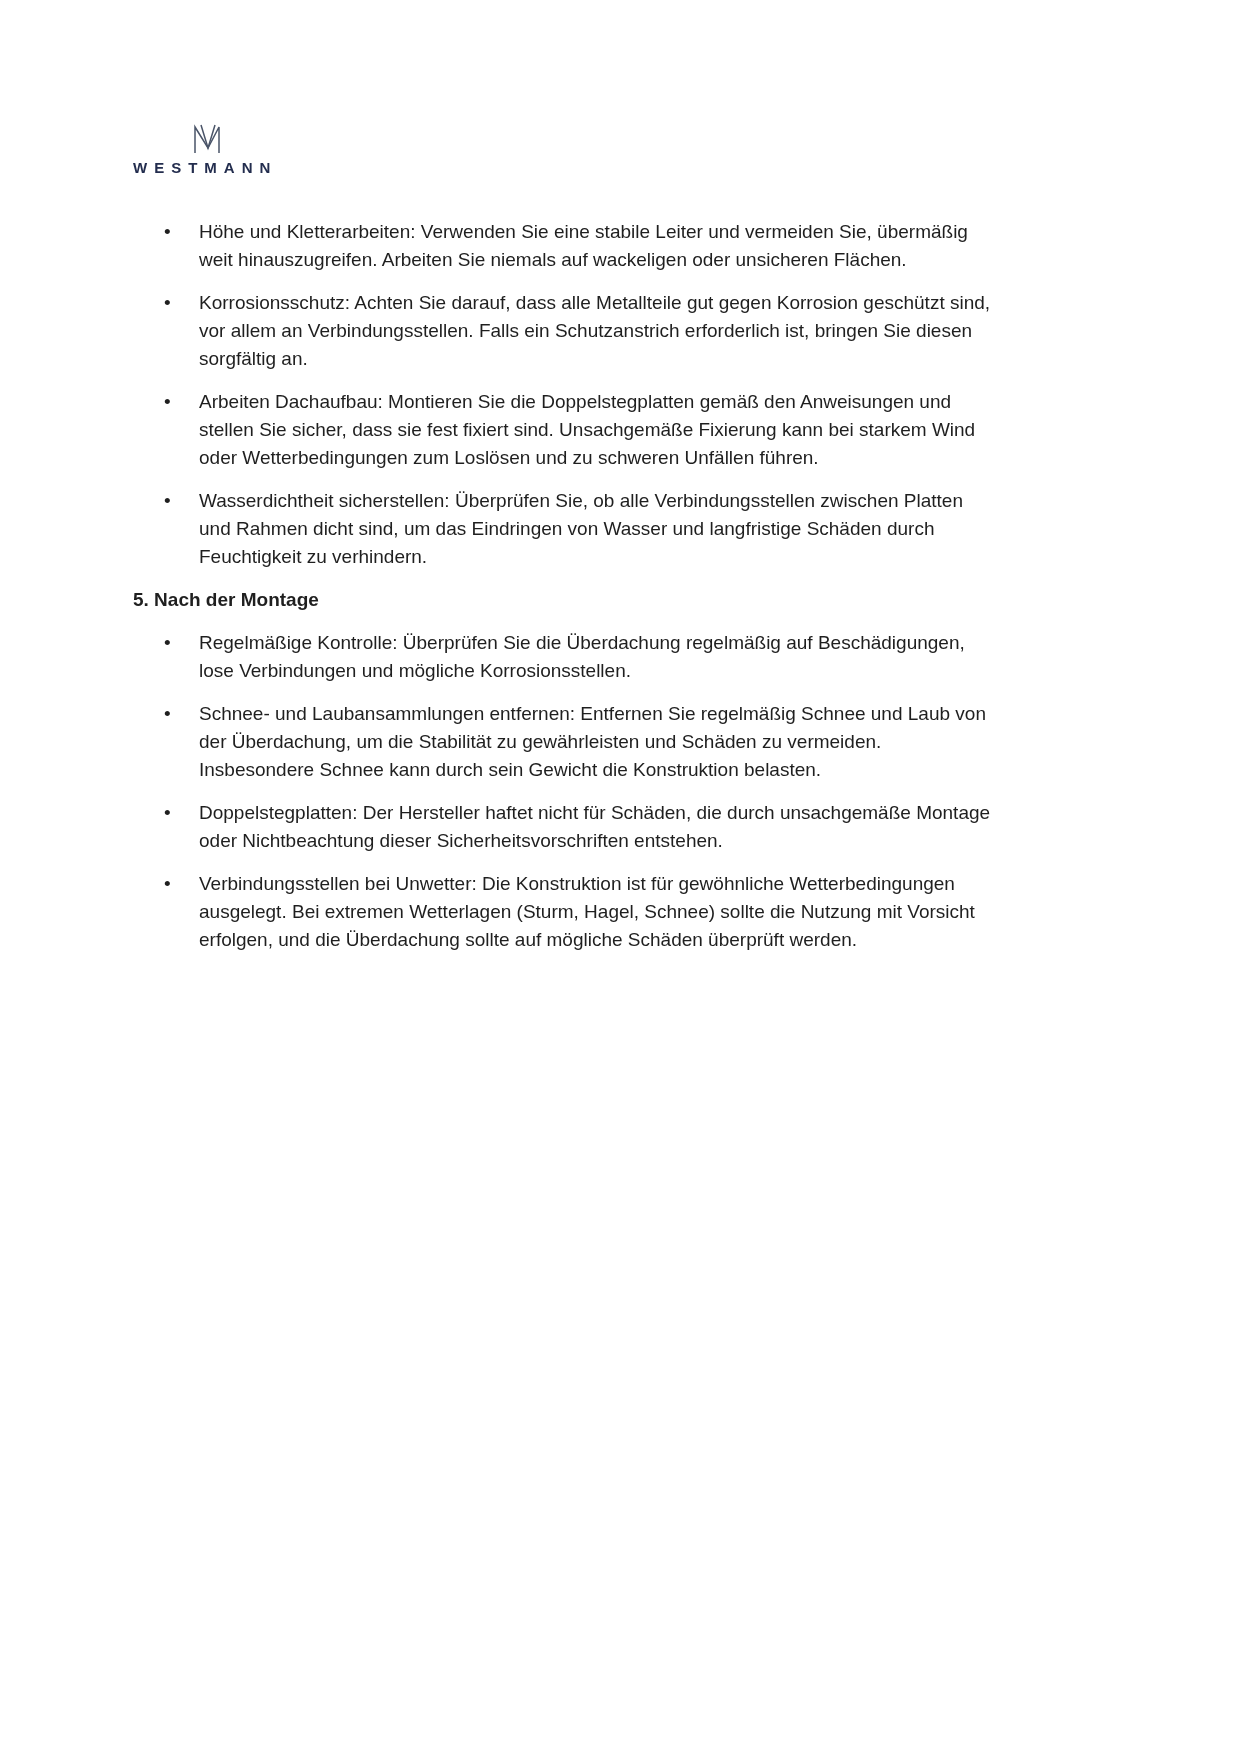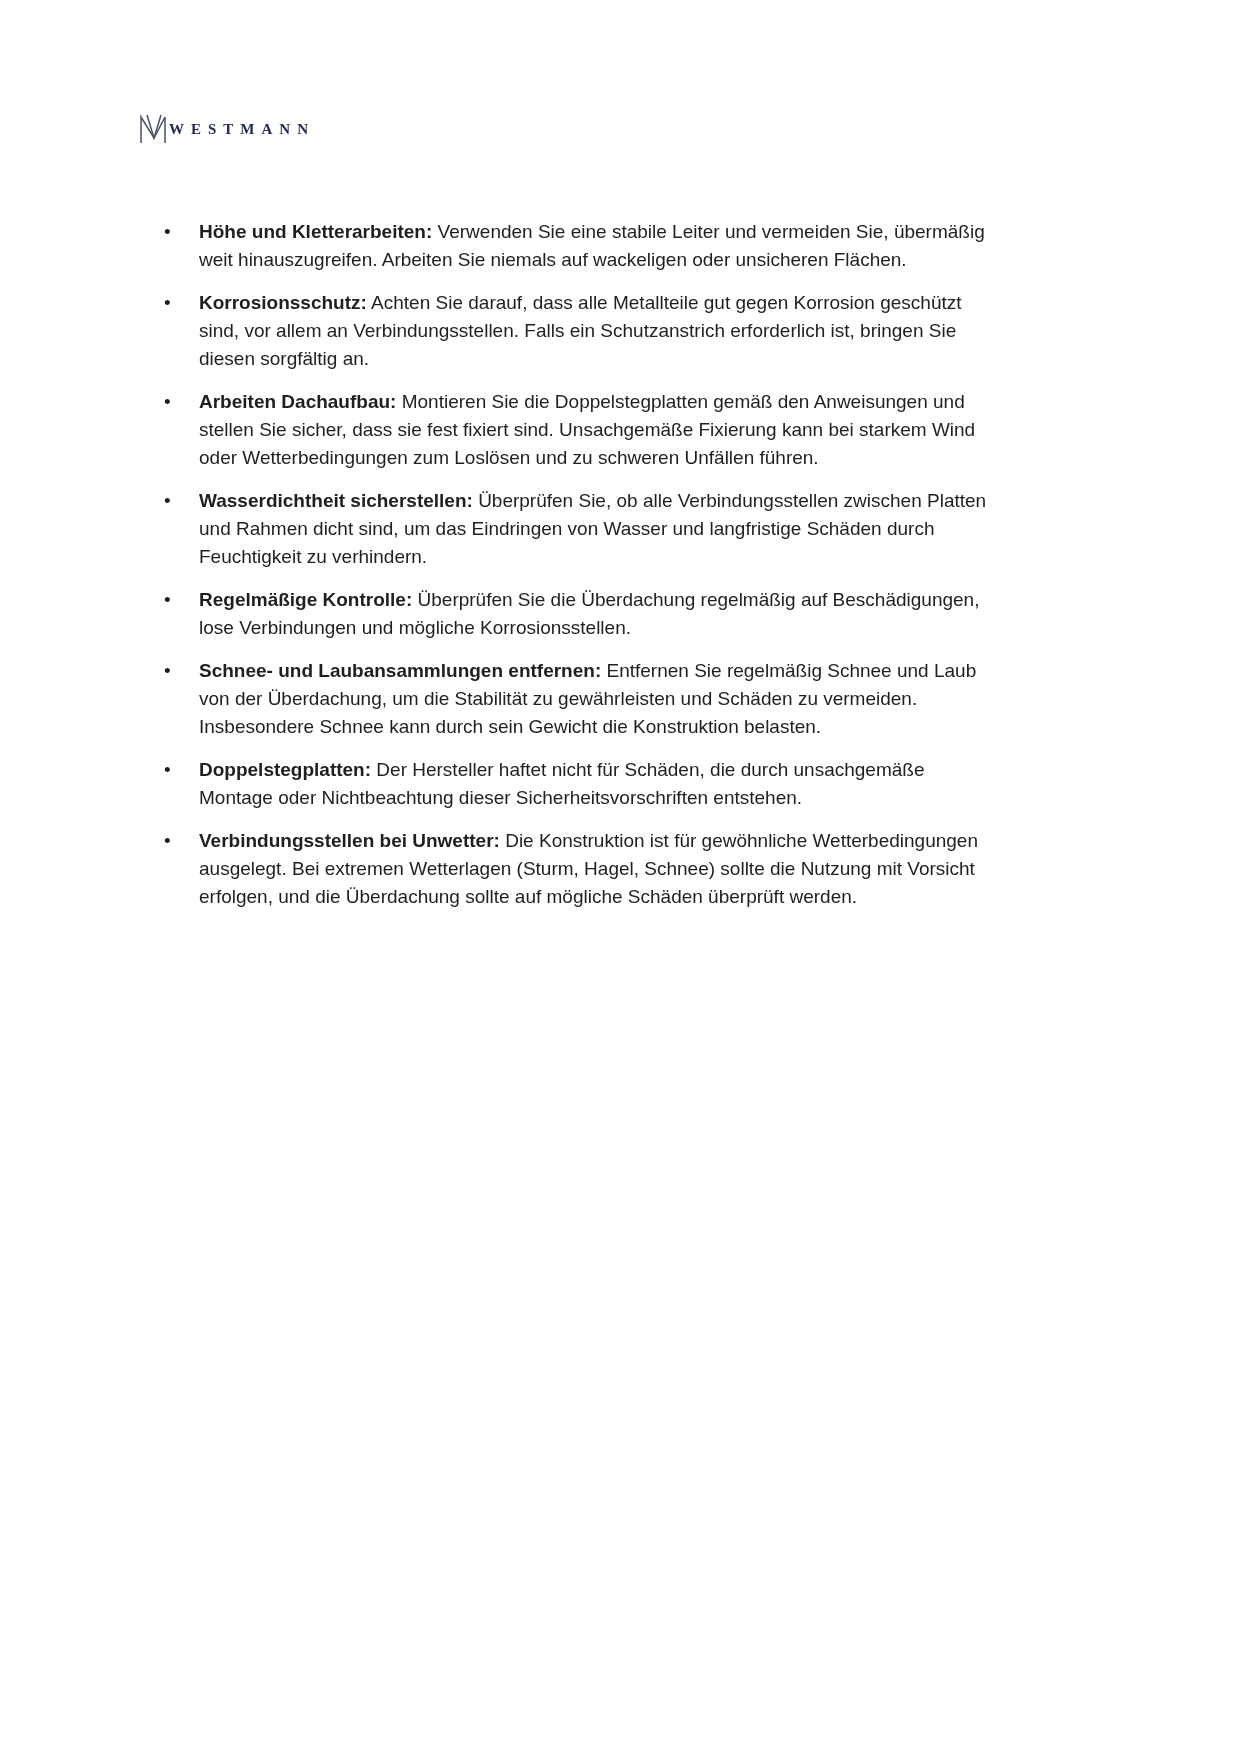--- a/index.html
+++ b/index.html
@@ -11,25 +11,24 @@
     margin: 0 auto;
     background: #ffffff;
     font-family: "Liberation Sans", "DejaVu Sans", sans-serif;
     color: #1f1f1f;
     overflow: hidden;
   }
   
   .logo {
     position: absolute;
     left: 133px;
-    top: 110px;
+    top: 120px;
     display: inline-flex;
-    flex-direction: row;
+    flex-direction: column;
     align-items: center;
-    font-family: Liberation Serif, serif;
   }
   .logo svg { display: block; margin-bottom: 3px; }
   .brand {
     font-size: 15px;
     font-weight: bold;
     letter-spacing: 7px;
     color: #232d4e;
     white-space: nowrap;
   }
   
@@ -57,21 +56,21 @@
     position: relative;
     padding-left: 66px;
     margin: 0 0 15px 0;
     max-width: 800px;
   }
   .doc-body li .bullet-dot {
     position: absolute;
     left: 31px;
     top: 0;
   }
-  .lead { font-weight: bold; }
+  .lead { font-weight: normal; }
 </style>
 </head>
 <body>
 
 <div class="page">
 
   <header class="logo">
     <svg width="36" height="36" viewBox="0 0 36 36" aria-hidden="true">
       <path d="M8 33 L8 7 L21 28 L32 7 L32 33" fill="none" stroke="#4a5468" stroke-width="1.5"></path>
       <path d="M14 5 L21 28 L28 5" fill="none" stroke="#4a5468" stroke-width="1.5"></path>
@@ -81,20 +80,21 @@
 
   <main class="doc-body" id="doc-body">
       <ul>
         <li><span class="bullet-dot">•</span><span class="lead">Höhe und Kletterarbeiten:</span> <span> Verwenden Sie eine stabile Leiter und vermeiden Sie, übermäßig weit hinauszugreifen. Arbeiten Sie niemals auf wackeligen oder unsicheren Flächen.</span></li>
         <li><span class="bullet-dot">•</span><span class="lead">Korrosionsschutz:</span> <span> Achten Sie darauf, dass alle Metallteile gut gegen Korrosion geschützt sind, vor allem an Verbindungsstellen. Falls ein Schutzanstrich erforderlich ist, bringen Sie diesen sorgfältig an.</span></li>
       </ul>
       <ul>
         <li><span class="bullet-dot">•</span><span class="lead">Arbeiten Dachaufbau:</span> <span> Montieren Sie die Doppelstegplatten gemäß den Anweisungen und stellen Sie sicher, dass sie fest fixiert sind. Unsachgemäße Fixierung kann bei starkem Wind oder Wetterbedingungen zum Loslösen und zu schweren Unfällen führen.</span></li>
         <li><span class="bullet-dot">•</span><span class="lead">Wasserdichtheit sicherstellen:</span> <span> Überprüfen Sie, ob alle Verbindungsstellen zwischen Platten und Rahmen dicht sind, um das Eindringen von Wasser und langfristige Schäden durch Feuchtigkeit zu verhindern.</span></li>
       </ul>
+      <h2>5. Nach der Montage</h2>
       <ul>
         <li><span class="bullet-dot">•</span><span class="lead">Regelmäßige Kontrolle:</span> <span> Überprüfen Sie die Überdachung regelmäßig auf Beschädigungen, lose Verbindungen und mögliche Korrosionsstellen.</span></li>
         <li><span class="bullet-dot">•</span><span class="lead">Schnee- und Laubansammlungen entfernen:</span> <span> Entfernen Sie regelmäßig Schnee und Laub von der Überdachung, um die Stabilität zu gewährleisten und Schäden zu vermeiden. Insbesondere Schnee kann durch sein Gewicht die Konstruktion belasten.</span></li>
       </ul>
       <ul>
         <li><span class="bullet-dot">•</span><span class="lead">Doppelstegplatten:</span> <span> Der Hersteller haftet nicht für Schäden, die durch unsachgemäße Montage oder Nichtbeachtung dieser Sicherheitsvorschriften entstehen.</span></li>
         <li><span class="bullet-dot">•</span><span class="lead">Verbindungsstellen bei Unwetter:</span> <span> Die Konstruktion ist für gewöhnliche Wetterbedingungen ausgelegt. Bei extremen Wetterlagen (Sturm, Hagel, Schnee) sollte die Nutzung mit Vorsicht erfolgen, und die Überdachung sollte auf mögliche Schäden überprüft werden.</span></li>
       </ul>
     </main>
 

